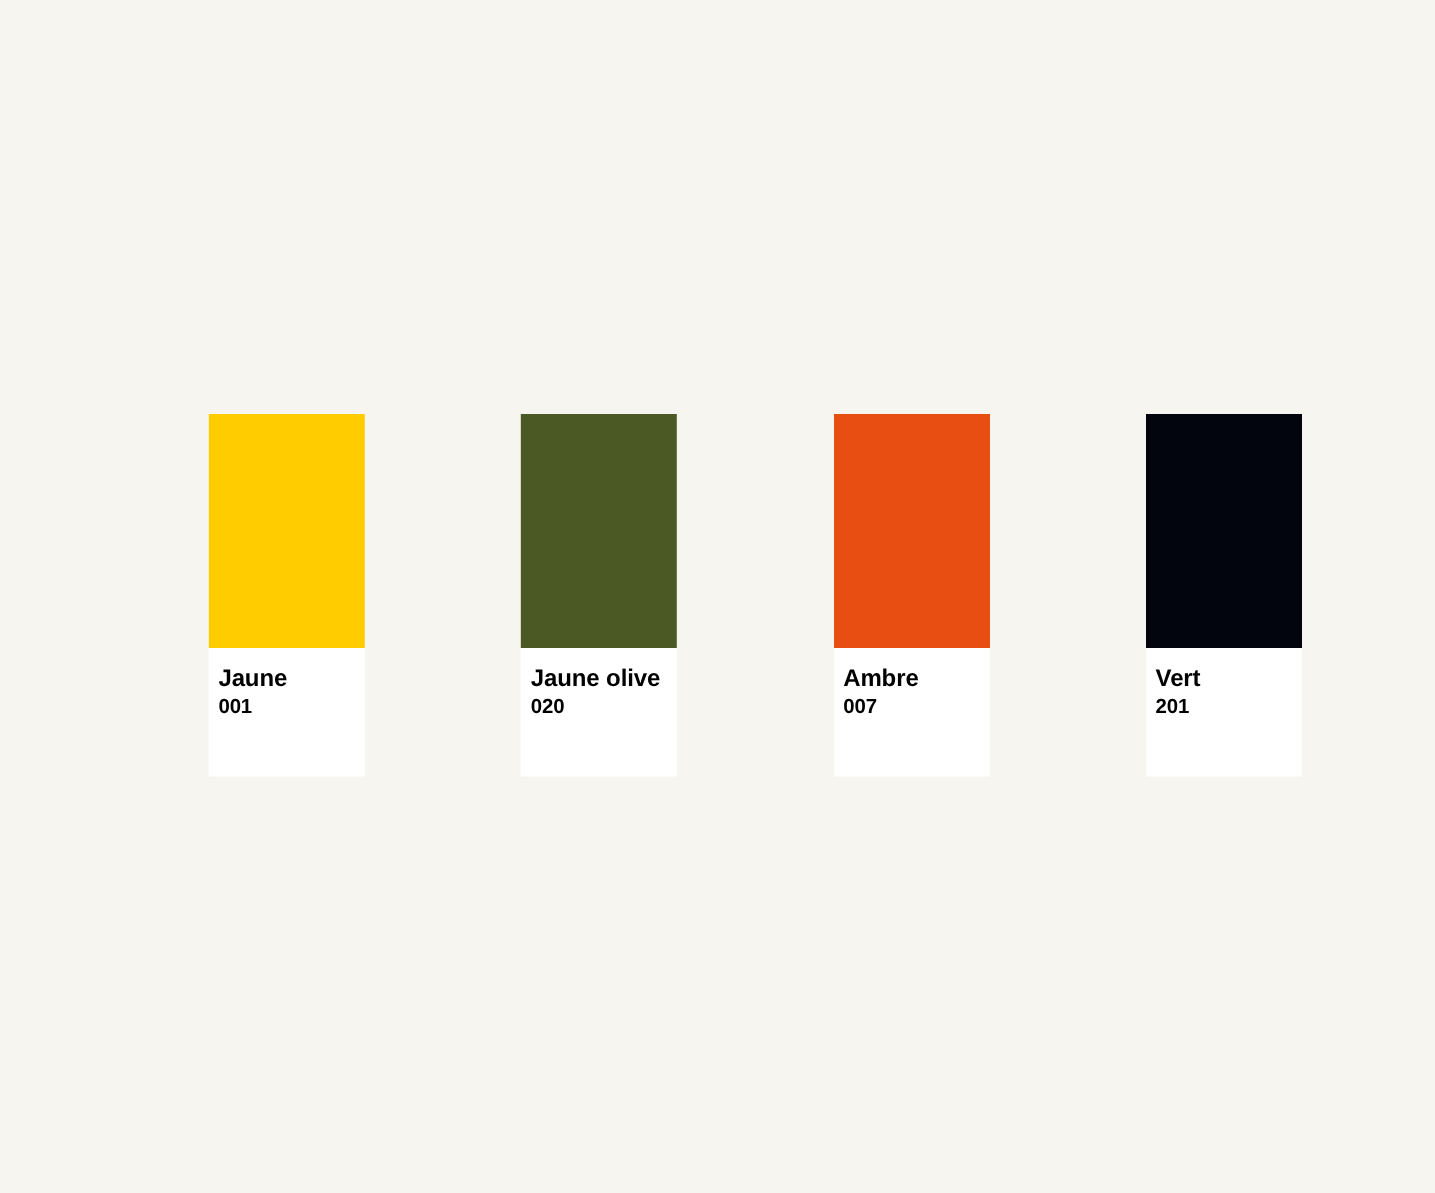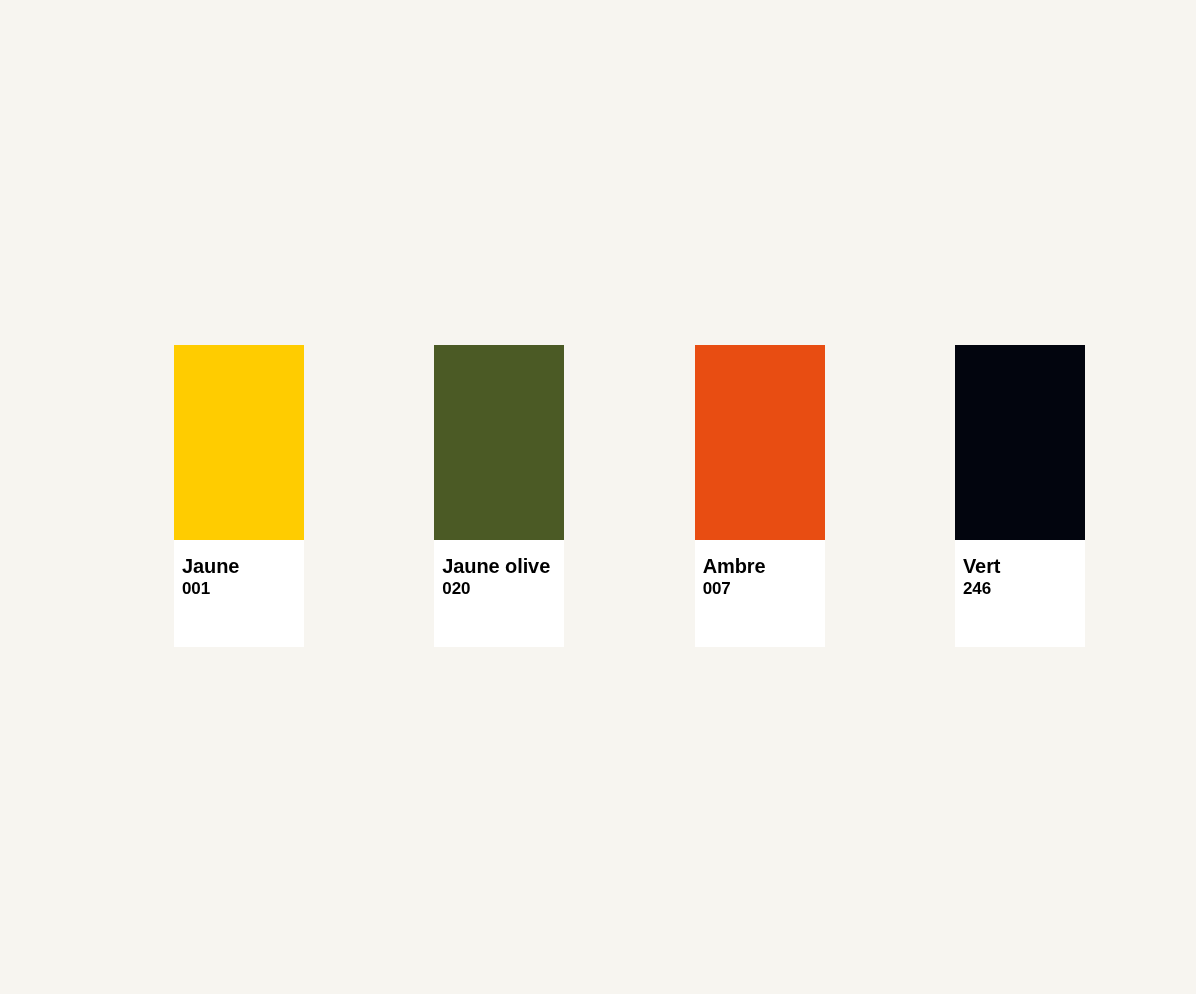--- a/index.html
+++ b/index.html
@@ -106,18 +106,18 @@
         <div class="swatch-name">Ambre</div>
         <div class="swatch-code">007</div>
       </div>
     </div>
 
 
     <div class="swatch-card">
       <div class="swatch-color" style="background-color: rgb(2, 5, 14);"></div>
       <div class="swatch-info">
         <div class="swatch-name">Vert</div>
-        <div class="swatch-code">246</div>
+        <div class="swatch-code">201</div>
       </div>
     </div>
 
   </div>
 </div>
 
 </body></html>

